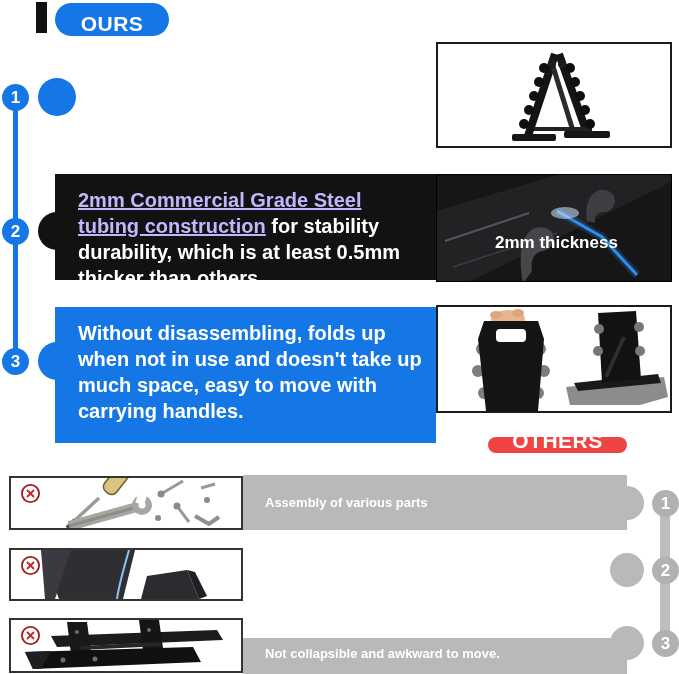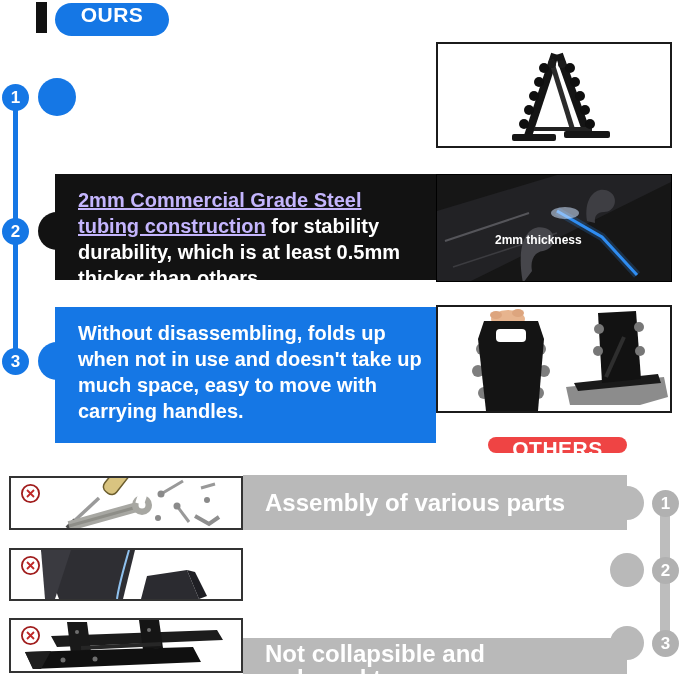--- a/index.html
+++ b/index.html
@@ -1,21 +1,21 @@
 <!DOCTYPE html>
 <html><head>
 <meta charset="utf-8">
 <style>
   html,body{margin:0;padding:0;background:#fff;}
   .canvas{position:relative;width:679px;height:674px;background:#fff;overflow:hidden;
           font-family:"Liberation Sans",sans-serif;-webkit-font-smoothing:antialiased;}
   .abs{position:absolute;box-sizing:border-box;}
 
   
-  .pill{display:flex;align-items:flex-start;justify-content:center;color:#fff;
+  .pill{display:flex;align-items:flex-end;justify-content:center;color:#fff;
         font-weight:700;font-size:21px;letter-spacing:.5px;}
   .pill-ours{left:55px;top:3px;width:114px;height:33px;border-radius:17px;background:#1577e5;}
   .pill-others{left:488px;top:437px;width:139px;height:16px;border-radius:16px;background:#ef4444;}
   .black-tab{left:36px;top:2px;width:11px;height:31px;background:#111;}
 
   
   .vline-left{left:13px;top:97px;width:5px;height:264px;background:#1577e5;}
   .numcircle{width:27px;height:27px;border-radius:50%;display:flex;align-items:center;
              justify-content:center;color:#fff;font-weight:700;font-size:17px;}
   .nc-blue{background:#1577e5;}
@@ -28,25 +28,25 @@
   
   .feature{color:#fff;font-weight:700;font-size:20px;line-height:26px;
            padding:13px 8px 0 23px;}
   .fb-blue{background:#1577e5;}
   .fb-black{background:#121212;}
   .hl-blue{color:#c4b5fd;text-decoration:underline;}
 
   
   .imgbox{background:#fff;border:2px solid #1b1b1b;overflow:hidden;}
   .imgbox-dark{background:#161616;border:1px solid #000;overflow:hidden;}
-  .imgcap{position:absolute;left:58px;top:58px;color:#fff;font-weight:700;font-size:12px;}
+  .imgcap{position:absolute;left:58px;top:58px;color:#fff;font-weight:700;font-size:17px;}
 
   
   .orow-img{background:#fff;border:2px solid #333;overflow:hidden;}
-  .orow-box{background:#b9b9b9;color:#fff;font-weight:700;font-size:24px;
+  .orow-box{background:#b9b9b9;color:#fff;font-weight:700;font-size:13px;
             display:flex;align-items:center;padding-left:22px;line-height:25px;}
   .vline-right{left:660px;top:503px;width:10px;height:140px;background:#bdbdbd;}
 
   .xmark{width:21px;height:21px;}
   svg{display:block;}
 </style>
 </head>
 <body>
 
 <div class="canvas">

